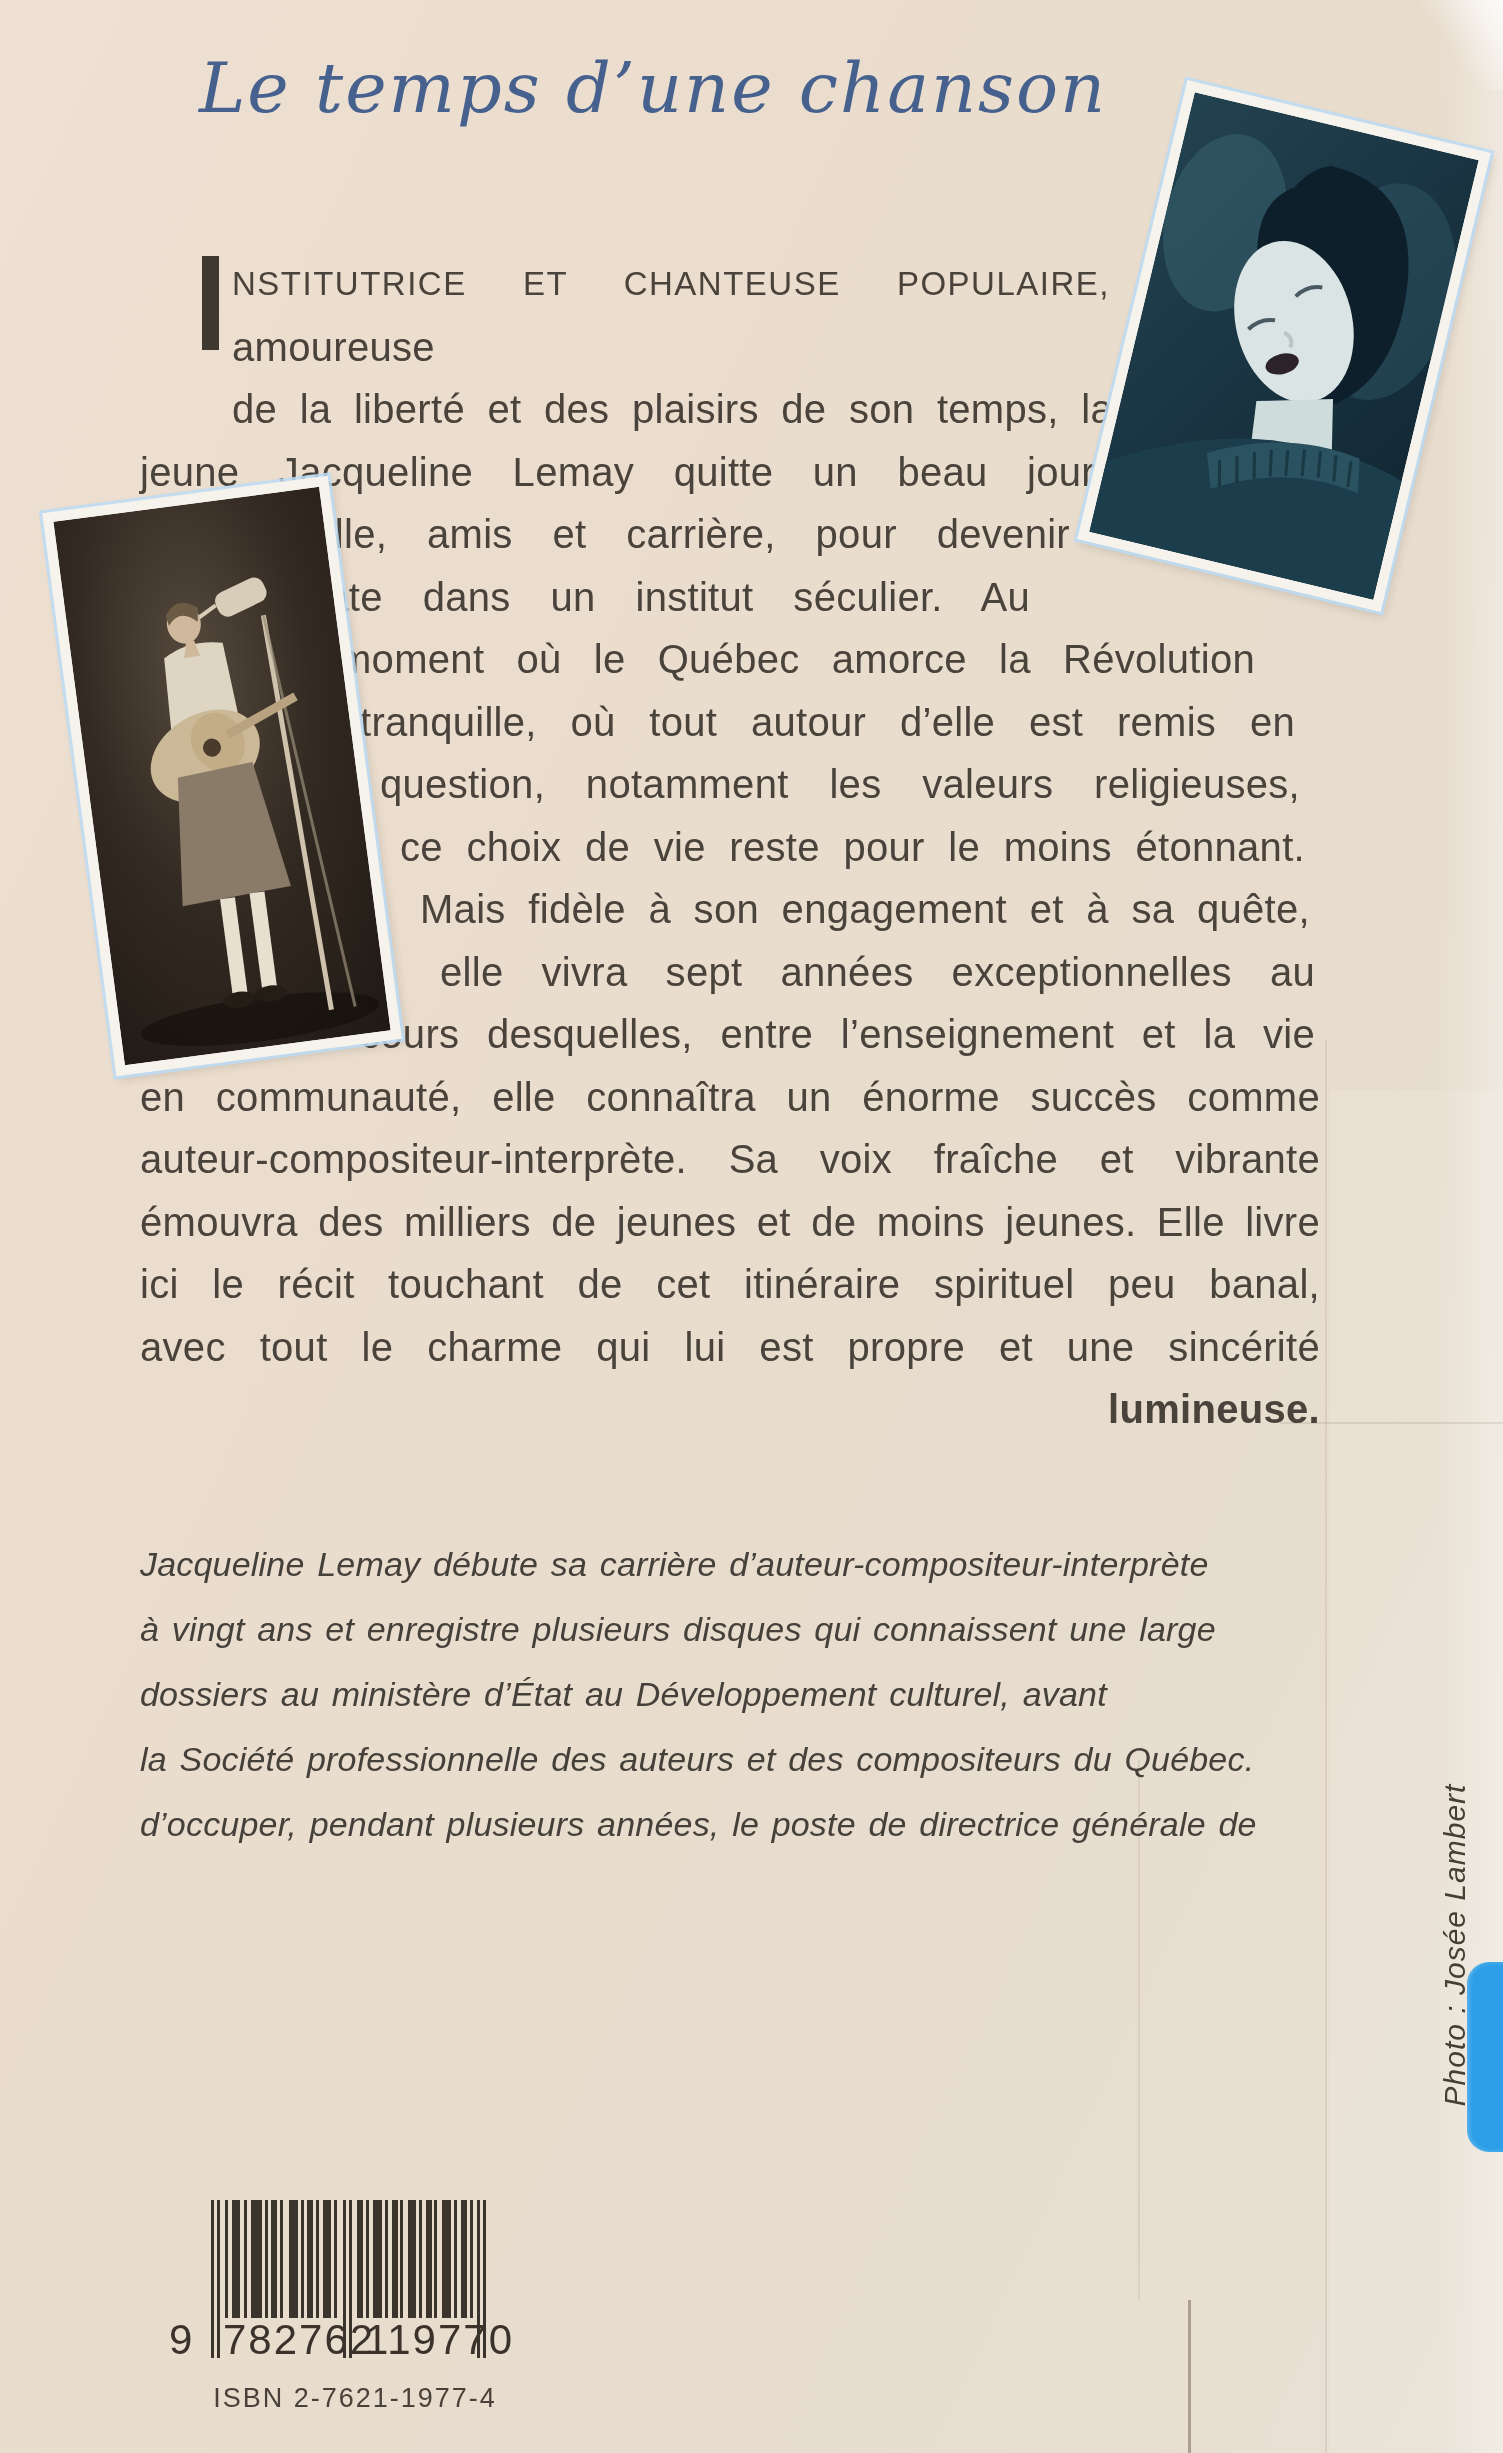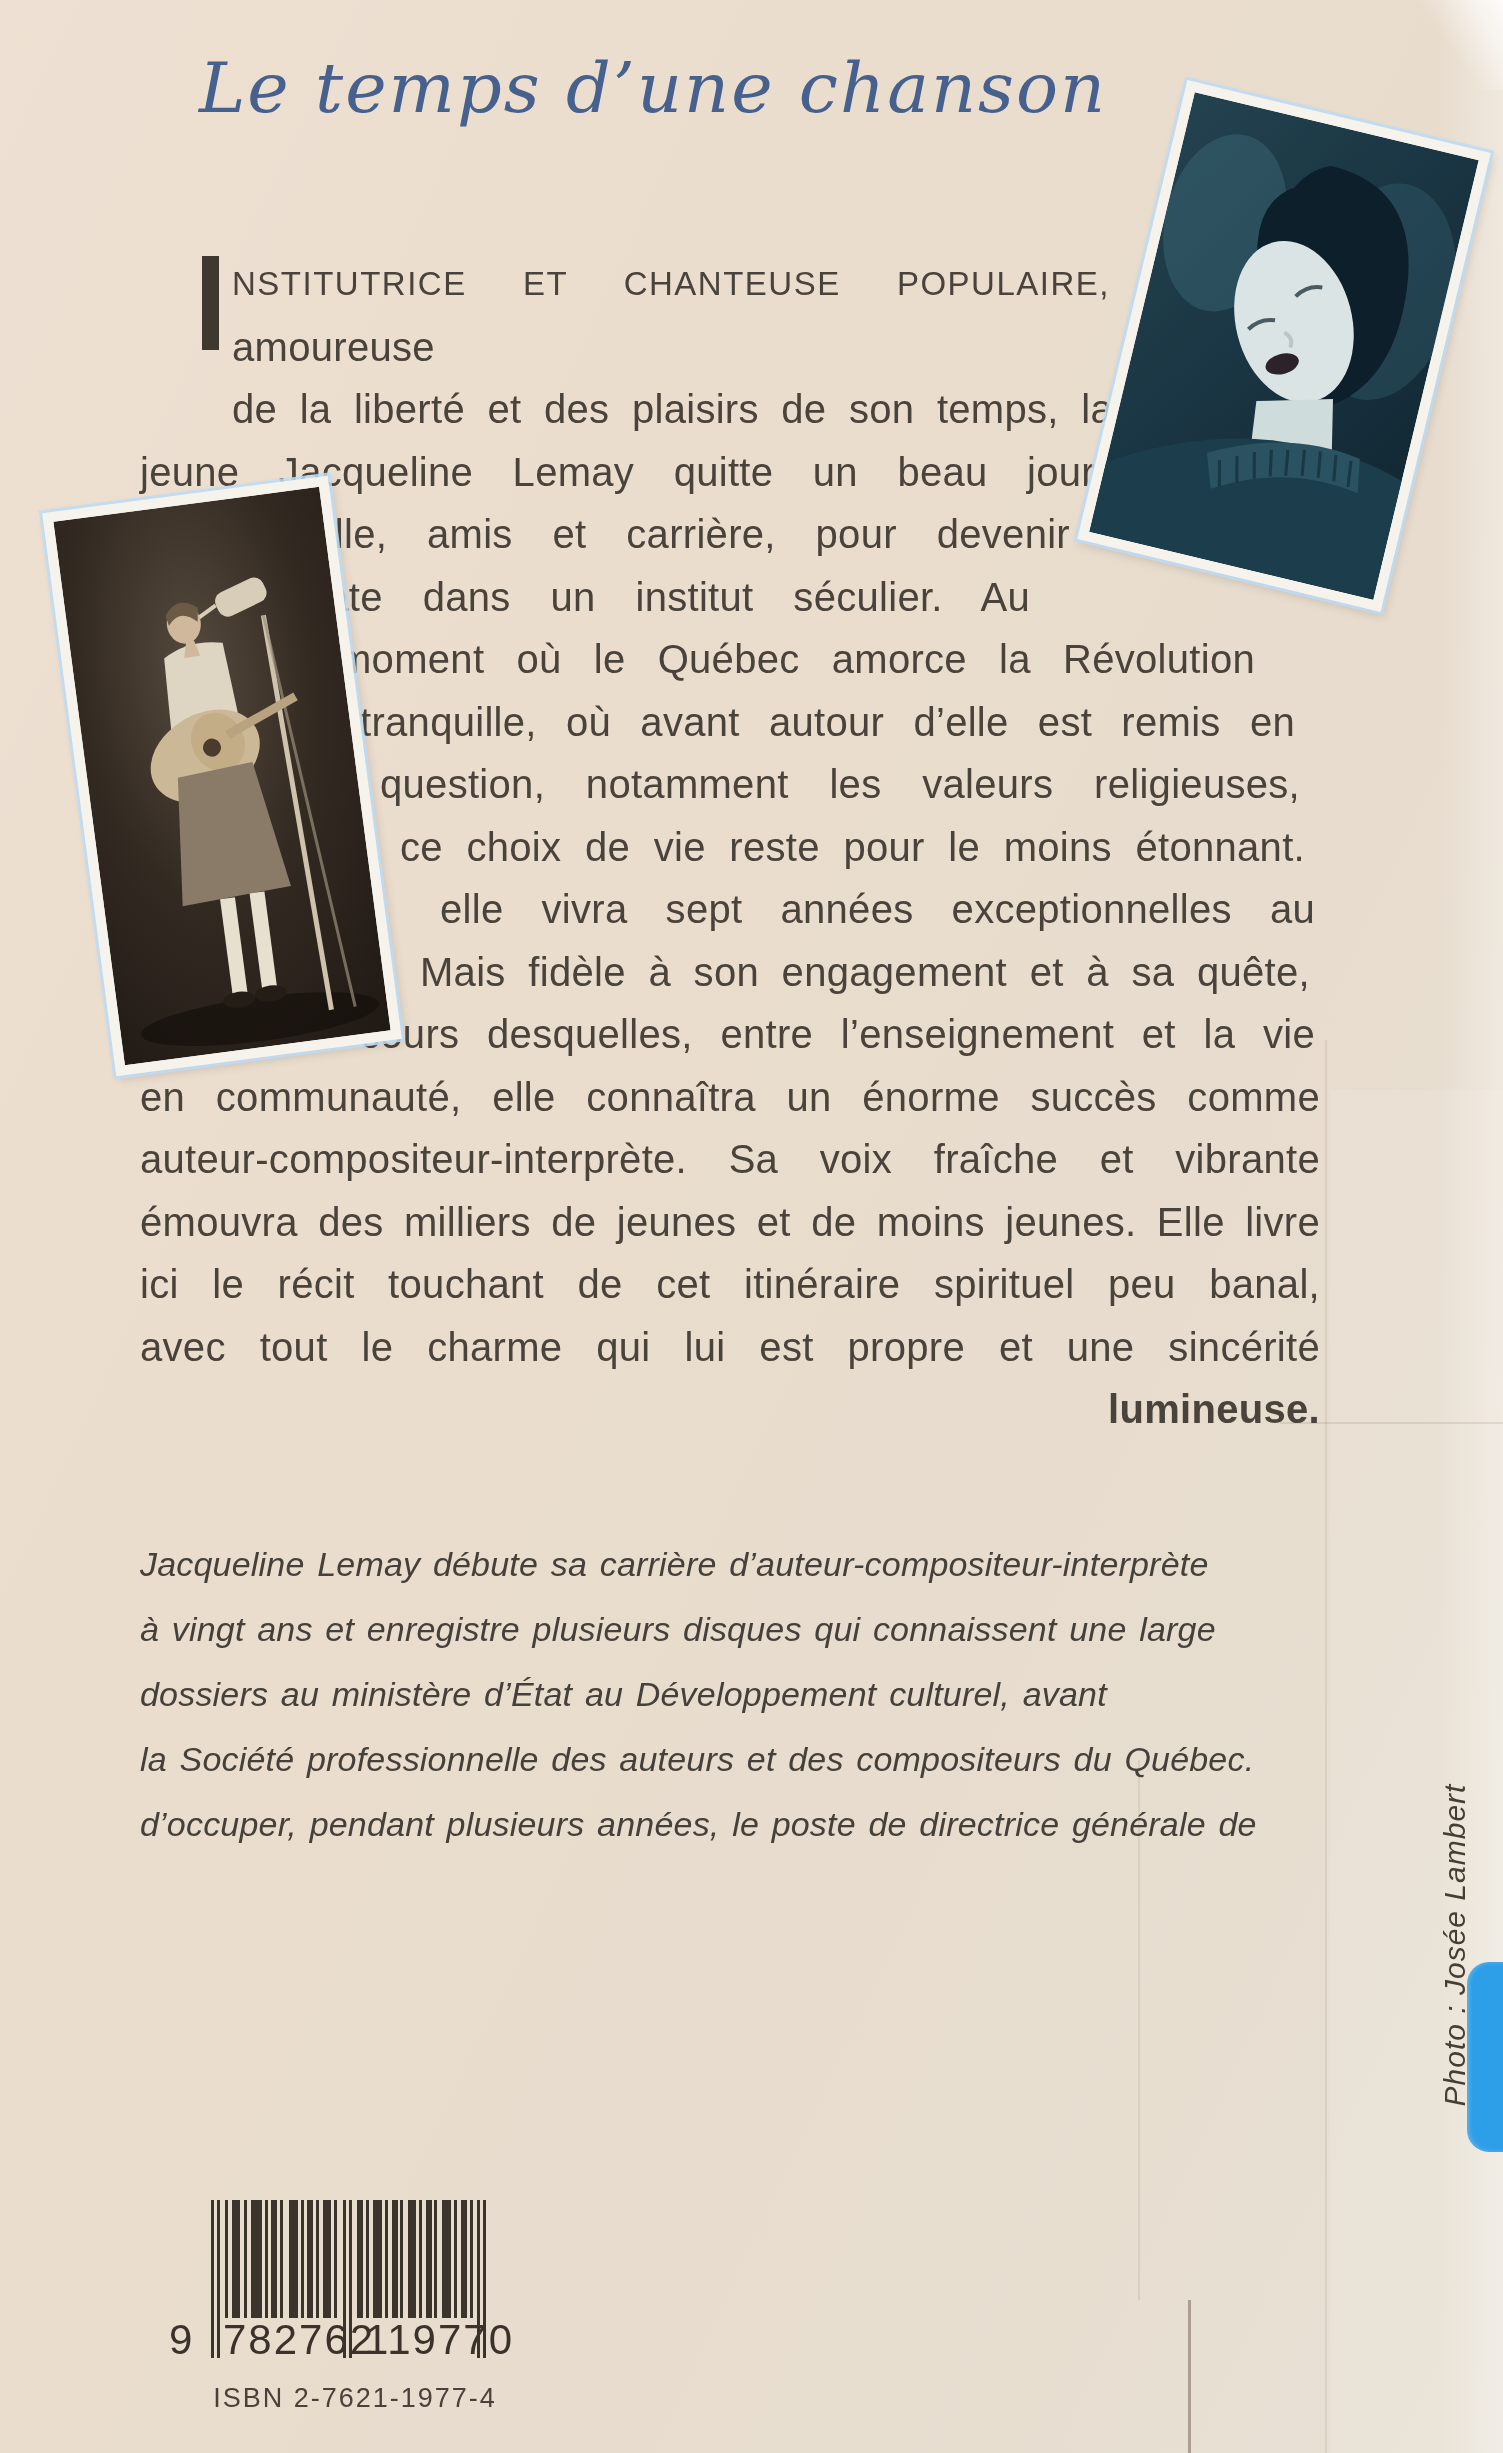--- a/index.html
+++ b/index.html
@@ -105,25 +105,25 @@
 
   <div class="dropcap">I</div>
 
   <div class="body-block">
     <div class="bline" style="margin:0 210px 0 92px"><span class="caps">NSTITUTRICE ET CHANTEUSE POPULAIRE,</span> <span>amoureuse</span></div>
     <div class="bline" style="margin:0 207px 0 92px">de la liberté et des plaisirs de son temps, la</div>
     <div class="bline" style="margin:0 225px 0 0">jeune Jacqueline Lemay quitte un beau jour</div>
     <div class="bline" style="margin:0 250px 0 118px">famille, amis et carrière, pour devenir</div>
     <div class="bline" style="margin:0 290px 0 132px">oblate dans un institut séculier. Au</div>
     <div class="bline" style="margin:0 65px 0 198px">moment où le Québec amorce la Révolution</div>
-    <div class="bline" style="margin:0 25px 0 220px">tranquille, où avant autour d’elle est remis en</div>
+    <div class="bline" style="margin:0 25px 0 220px">tranquille, où tout autour d’elle est remis en</div>
     <div class="bline" style="margin:0 20px 0 240px">question, notamment les valeurs religieuses,</div>
     <div class="bline" style="margin:0 15px 0 260px">ce choix de vie reste pour le moins étonnant.</div>
+    <div class="bline" style="margin:0 10px 0 280px">Mais fidèle à son engagement et à sa quête,</div>
     <div class="bline" style="margin:0 5px 0 300px">elle vivra sept années exceptionnelles au</div>
-    <div class="bline" style="margin:0 10px 0 280px">Mais fidèle à son engagement et à sa quête,</div>
     <div class="bline" style="margin:0 5px 0 220px">cours desquelles, entre l’enseignement et la vie</div>
     <div class="bline">en communauté, elle connaîtra un énorme succès comme</div>
     <div class="bline">auteur-compositeur-interprète. Sa voix fraîche et vibrante</div>
     <div class="bline">émouvra des milliers de jeunes et de moins jeunes. Elle livre</div>
     <div class="bline">ici le récit touchant de cet itinéraire spirituel peu banal,</div>
     <div class="bline">avec tout le charme qui lui est propre et une sincérité</div>
     <div class="bline noj">lumineuse.</div>
   </div>
 
   <div class="photo stage">

